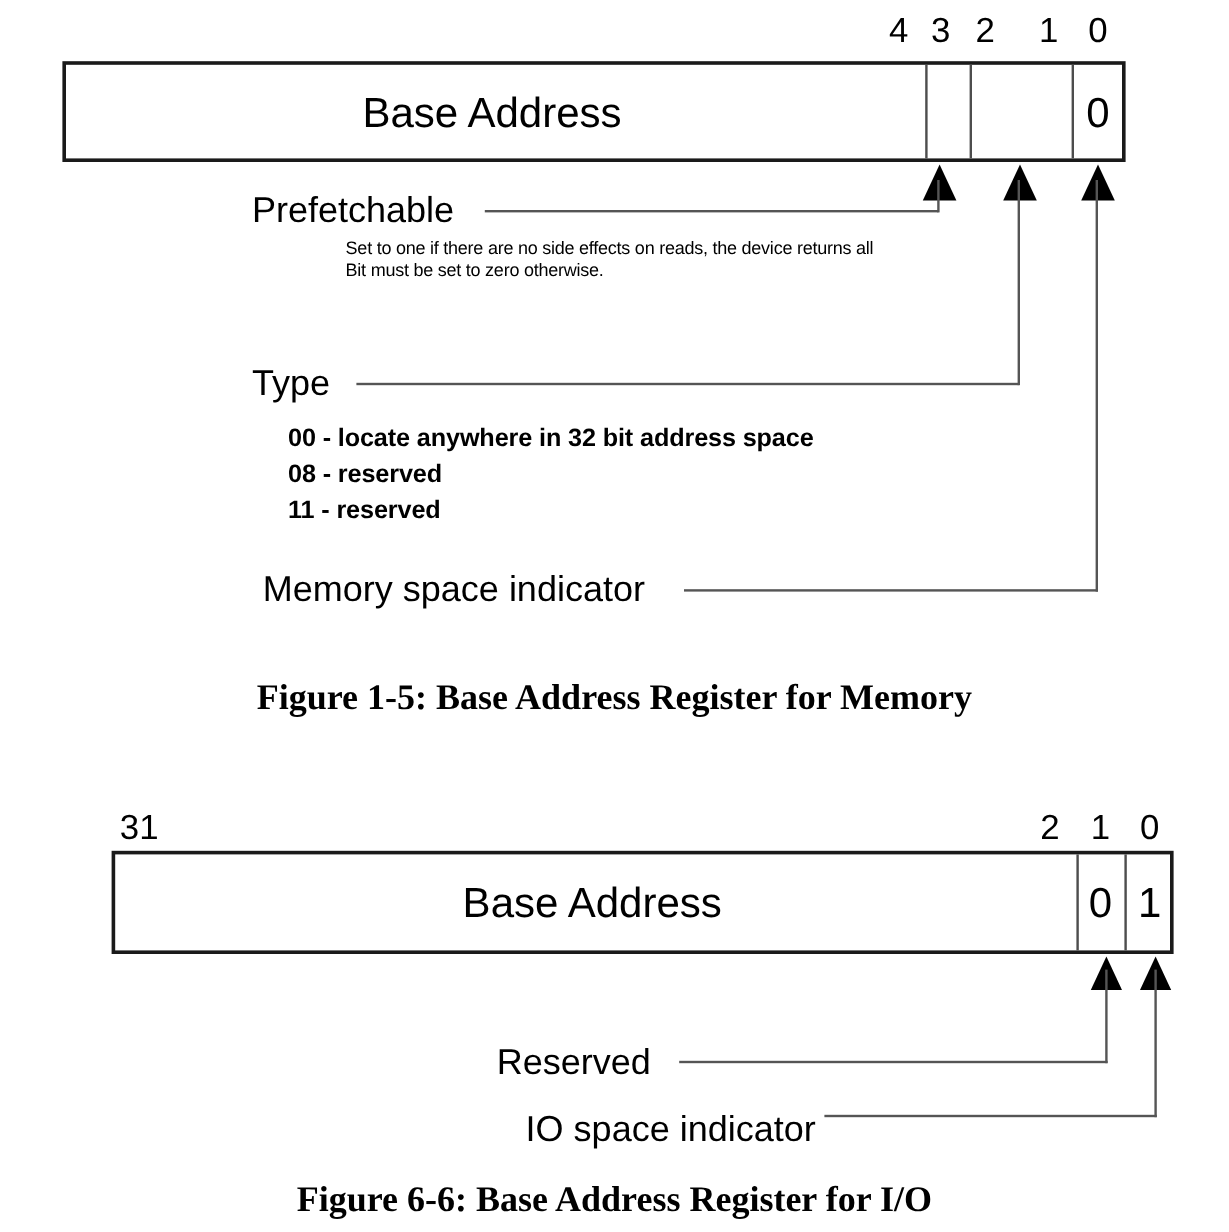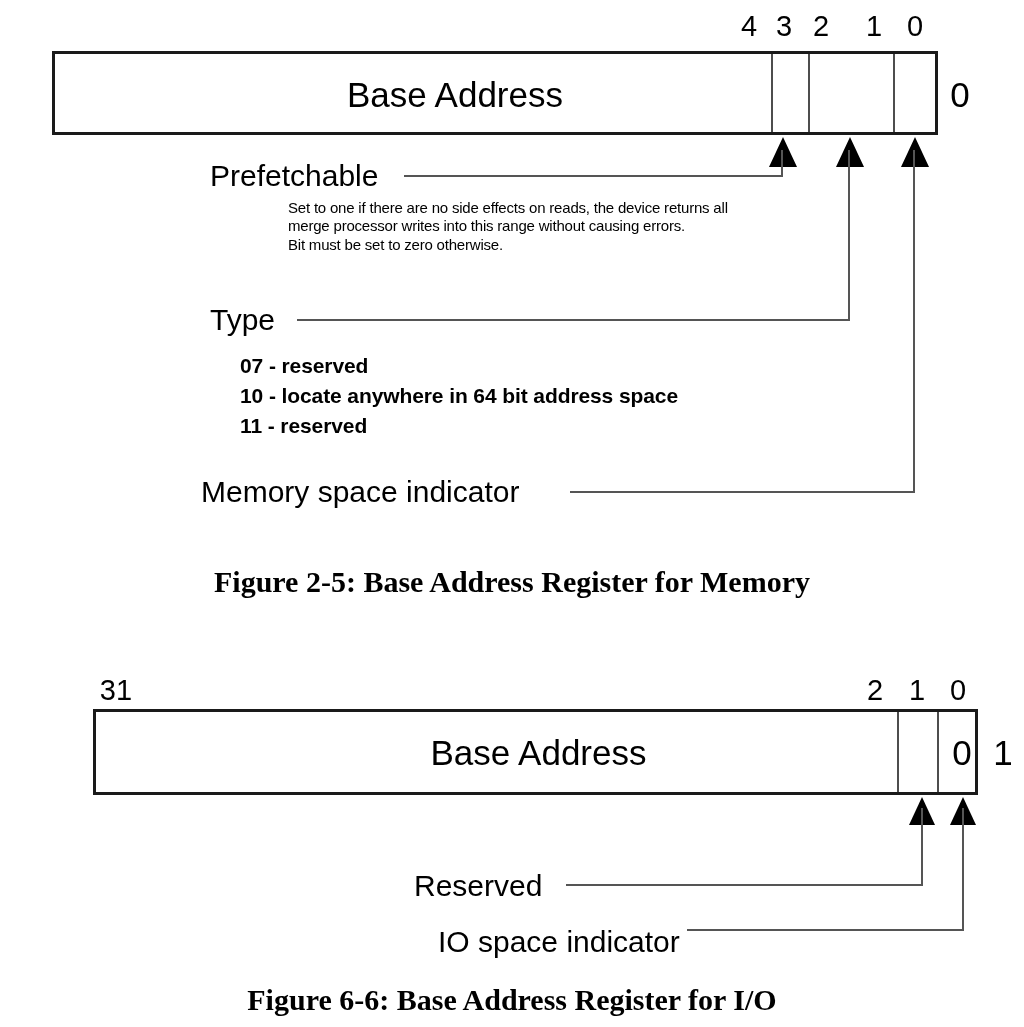--- a/index.html
+++ b/index.html
@@ -35,21 +35,20 @@
     width: 2px;
     background: #4d4d4d;
   }
   .cell-label {
     position: absolute;
     text-align: center;
     font-size: 35px;
     line-height: 1;
     color: #000;
     white-space: nowrap;
-    padding-left: 45px;
   }
   .bit-num {
     position: absolute;
     font-size: 29px;
     line-height: 1;
     text-align: center;
     white-space: nowrap;
     color: #000;
   }
 
@@ -150,34 +149,33 @@
 
   <div class="lead-h" style="left:297px; top:319px; width:552px;"></div>
   <div class="lead-v" style="left:848px; top:150px; height:171px;"></div>
 
   <div class="lead-h" style="left:570px; top:491px; width:345px;"></div>
   <div class="lead-v" style="left:913px; top:150px; height:343px;"></div>
 
   <div class="anno-title" style="left:210px; top:161px;">Prefetchable</div>
   <div class="anno-body" style="left:240px; top:199px; width:620px;">
     <div>Set to one if there are no side effects on reads, the device returns all</div>
-    <div>merge processor writes into this range without causing errors.</div>
     <div>Bit must be set to zero otherwise.</div>
   </div>
 
   <div class="anno-title" style="left:210px; top:305px;">Type</div>
   <div class="type-list" style="left:240px; top:351px; width:620px;">
-    <div>07 - reserved</div>
-    <div>10 - locate anywhere in 64 bit address space</div>
+    <div>00 - locate anywhere in 32 bit address space</div>
+    <div>08 - reserved</div>
     <div>11 - reserved</div>
   </div>
 
-  <div class="anno-title" style="left:201px; top:477px;">Memory space indicator</div>
-
-  <div class="caption" style="top:567px;">Figure 2-5:  Base Address Register for Memory</div>
+  <div class="anno-title" style="left:219px; top:477px;">Memory space indicator</div>
+
+  <div class="caption" style="top:567px;">Figure 1-5:  Base Address Register for Memory</div>
 
   <div class="bit-num" style="left:93px; top:676px; width:46px; text-align:center;">31</div>
   <div class="bit-num" style="left:860px; top:676px; width:30px;">2</div>
   <div class="bit-num" style="left:902px; top:676px; width:30px;">1</div>
   <div class="bit-num" style="left:943px; top:676px; width:30px;">0</div>
 
   <div class="reg-outer" style="left:93px; top:709px; width:885px; height:86px;">
     <div class="reg-divider" style="left:801px; top:0; height:80px;"></div>
     <div class="reg-divider" style="left:841px; top:0; height:80px;"></div>
   </div>

